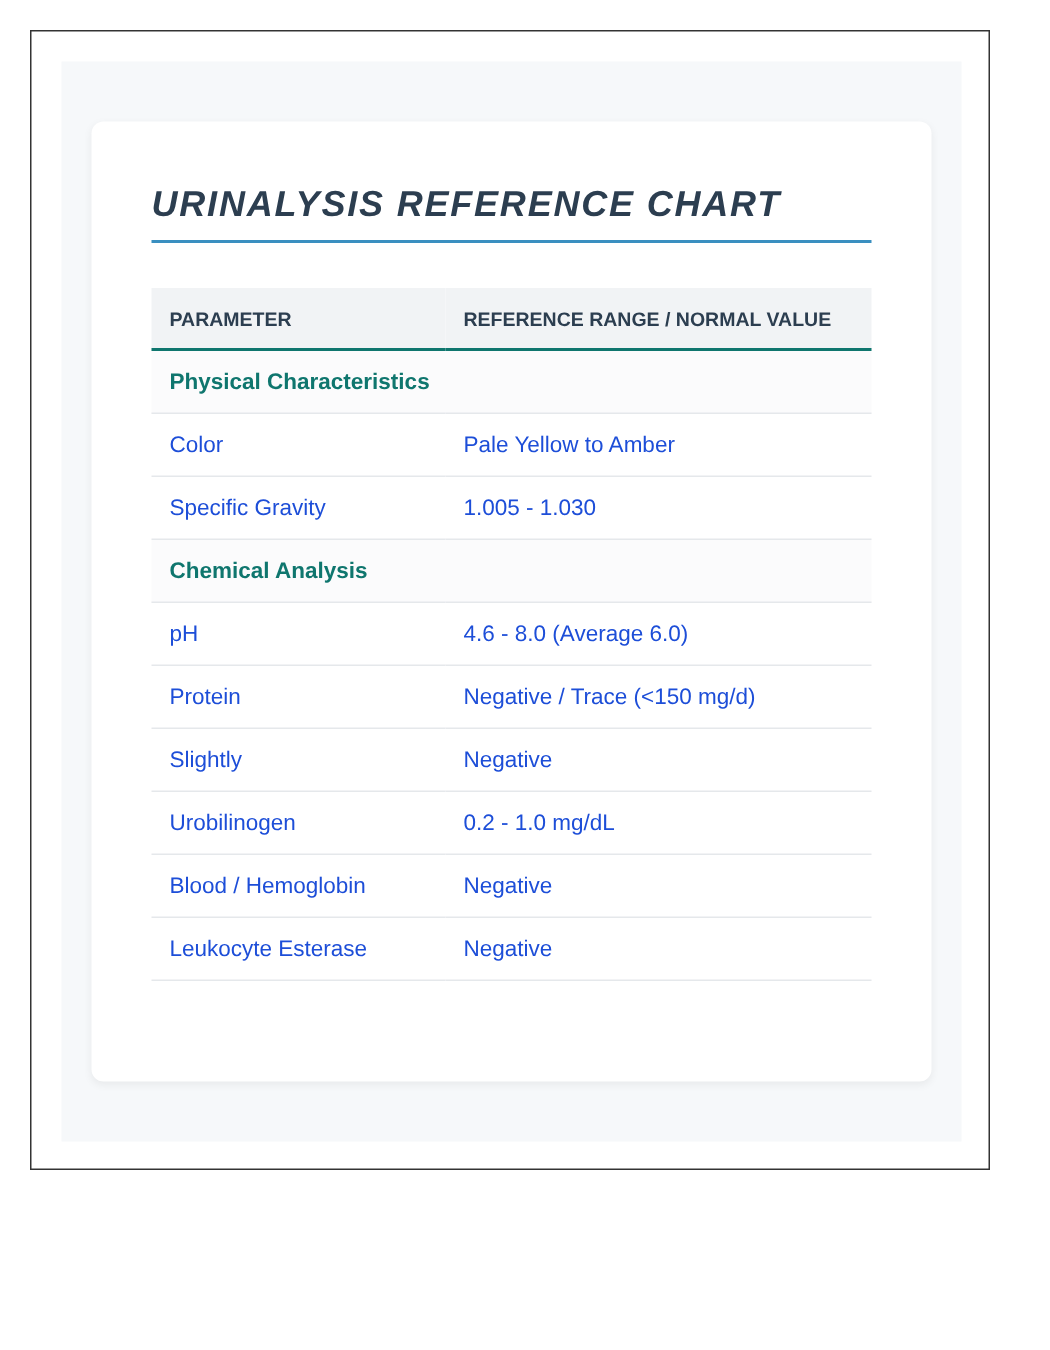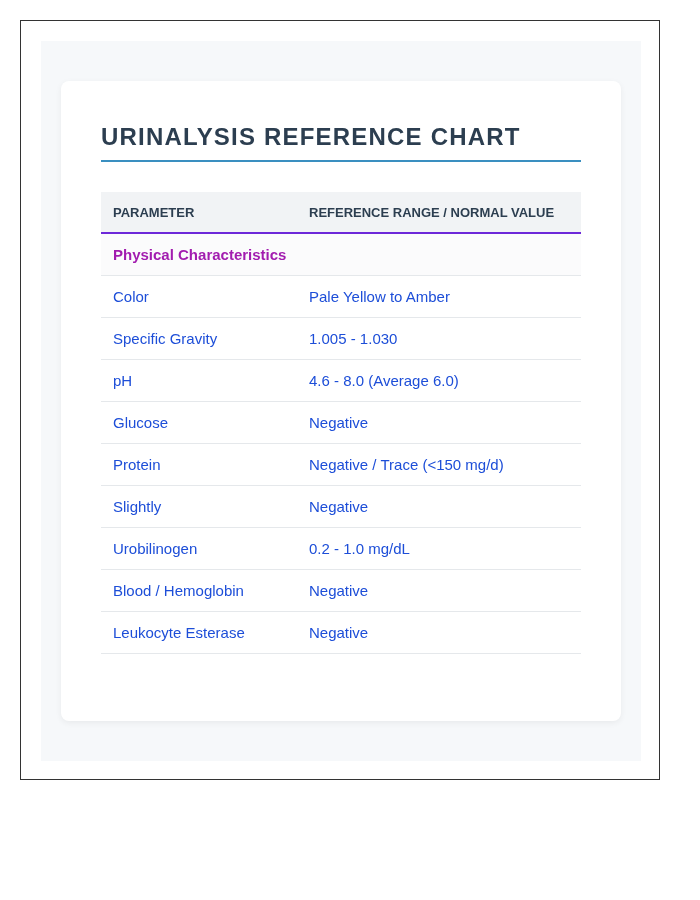--- a/index.html
+++ b/index.html
@@ -1,26 +1,26 @@
 <!DOCTYPE html>
 <html><head>
 <meta charset="utf-8">
 <style>
   html, body { margin:0; padding:0; background:#ffffff; }
   body { width:700px; height:900px; position:relative; overflow:hidden; font-family:"Liberation Sans", sans-serif; }
   .frame { position:absolute; left:20px; top:20px; width:640px; height:760px; border:1px solid #333333; box-sizing:border-box; }
   .bg { position:absolute; left:41px; top:41px; width:600px; height:720px; background:#f6f8fa; }
   .card { position:absolute; left:61px; top:81px; width:560px; height:640px; background:#ffffff; border-radius:8px; box-shadow:0 2px 6px rgba(0,0,0,0.06); }
   .content { position:absolute; left:101px; top:81px; width:480px; }
-  .title { margin:0; padding-top:42px; font-size:24px; font-weight:bold; letter-spacing:1.2px; color:#2c3e50; line-height:28px; }
+  .title { margin:0; padding-top:42px; font-size:24px; font-weight:bold; letter-spacing:1.2px; color:#2c3e50; line-height:28px;font-style:italic; }
   .rule { height:2px; background:#3a8fc0; margin-top:9px; }
   table { border-collapse:collapse; width:480px; margin-top:30px; }
-  th { background:#f1f3f5; color:#2c3e50; font-size:13px; font-weight:bold; text-align:left; height:40px; padding:0 12px; border-bottom:2px solid #6d28d9; text-transform:uppercase; }
+  th { background:#f1f3f5; color:#2c3e50; font-size:13px; font-weight:bold; text-align:left; height:40px; padding:0 12px; border-bottom:2px solid #0f766e; text-transform:uppercase; }
   td { height:41px; padding:0 12px; font-size:15px; color:#1d4ed8; border-bottom:1px solid #e5e8eb; }
-  tr.section td { background:#fbfbfc; color:#a21caf; font-weight:bold; }
+  tr.section td { background:#fbfbfc; color:#0f766e; font-weight:bold; }
   .col1 { width:172px; }
 </style>
 </head>
 <body>
 
 <div class="frame"></div>
 <div class="bg"></div>
 <div class="card"></div>
 
 <div class="content">
@@ -38,27 +38,26 @@
         <td colspan="2">Physical Characteristics</td>
       </tr>
       <tr>
         <td>Color</td>
         <td>Pale Yellow to Amber</td>
       </tr>
       <tr>
         <td>Specific Gravity</td>
         <td>1.005 - 1.030</td>
       </tr>
+      <tr class="section">
+        <td colspan="2">Chemical Analysis</td>
+      </tr>
       <tr>
         <td>pH</td>
         <td>4.6 - 8.0 (Average 6.0)</td>
-      </tr>
-      <tr>
-        <td>Glucose</td>
-        <td>Negative</td>
       </tr>
       <tr>
         <td>Protein</td>
         <td>Negative / Trace (&lt;150 mg/d)</td>
       </tr>
       <tr>
         <td>Slightly</td>
         <td>Negative</td>
       </tr>
       <tr>

